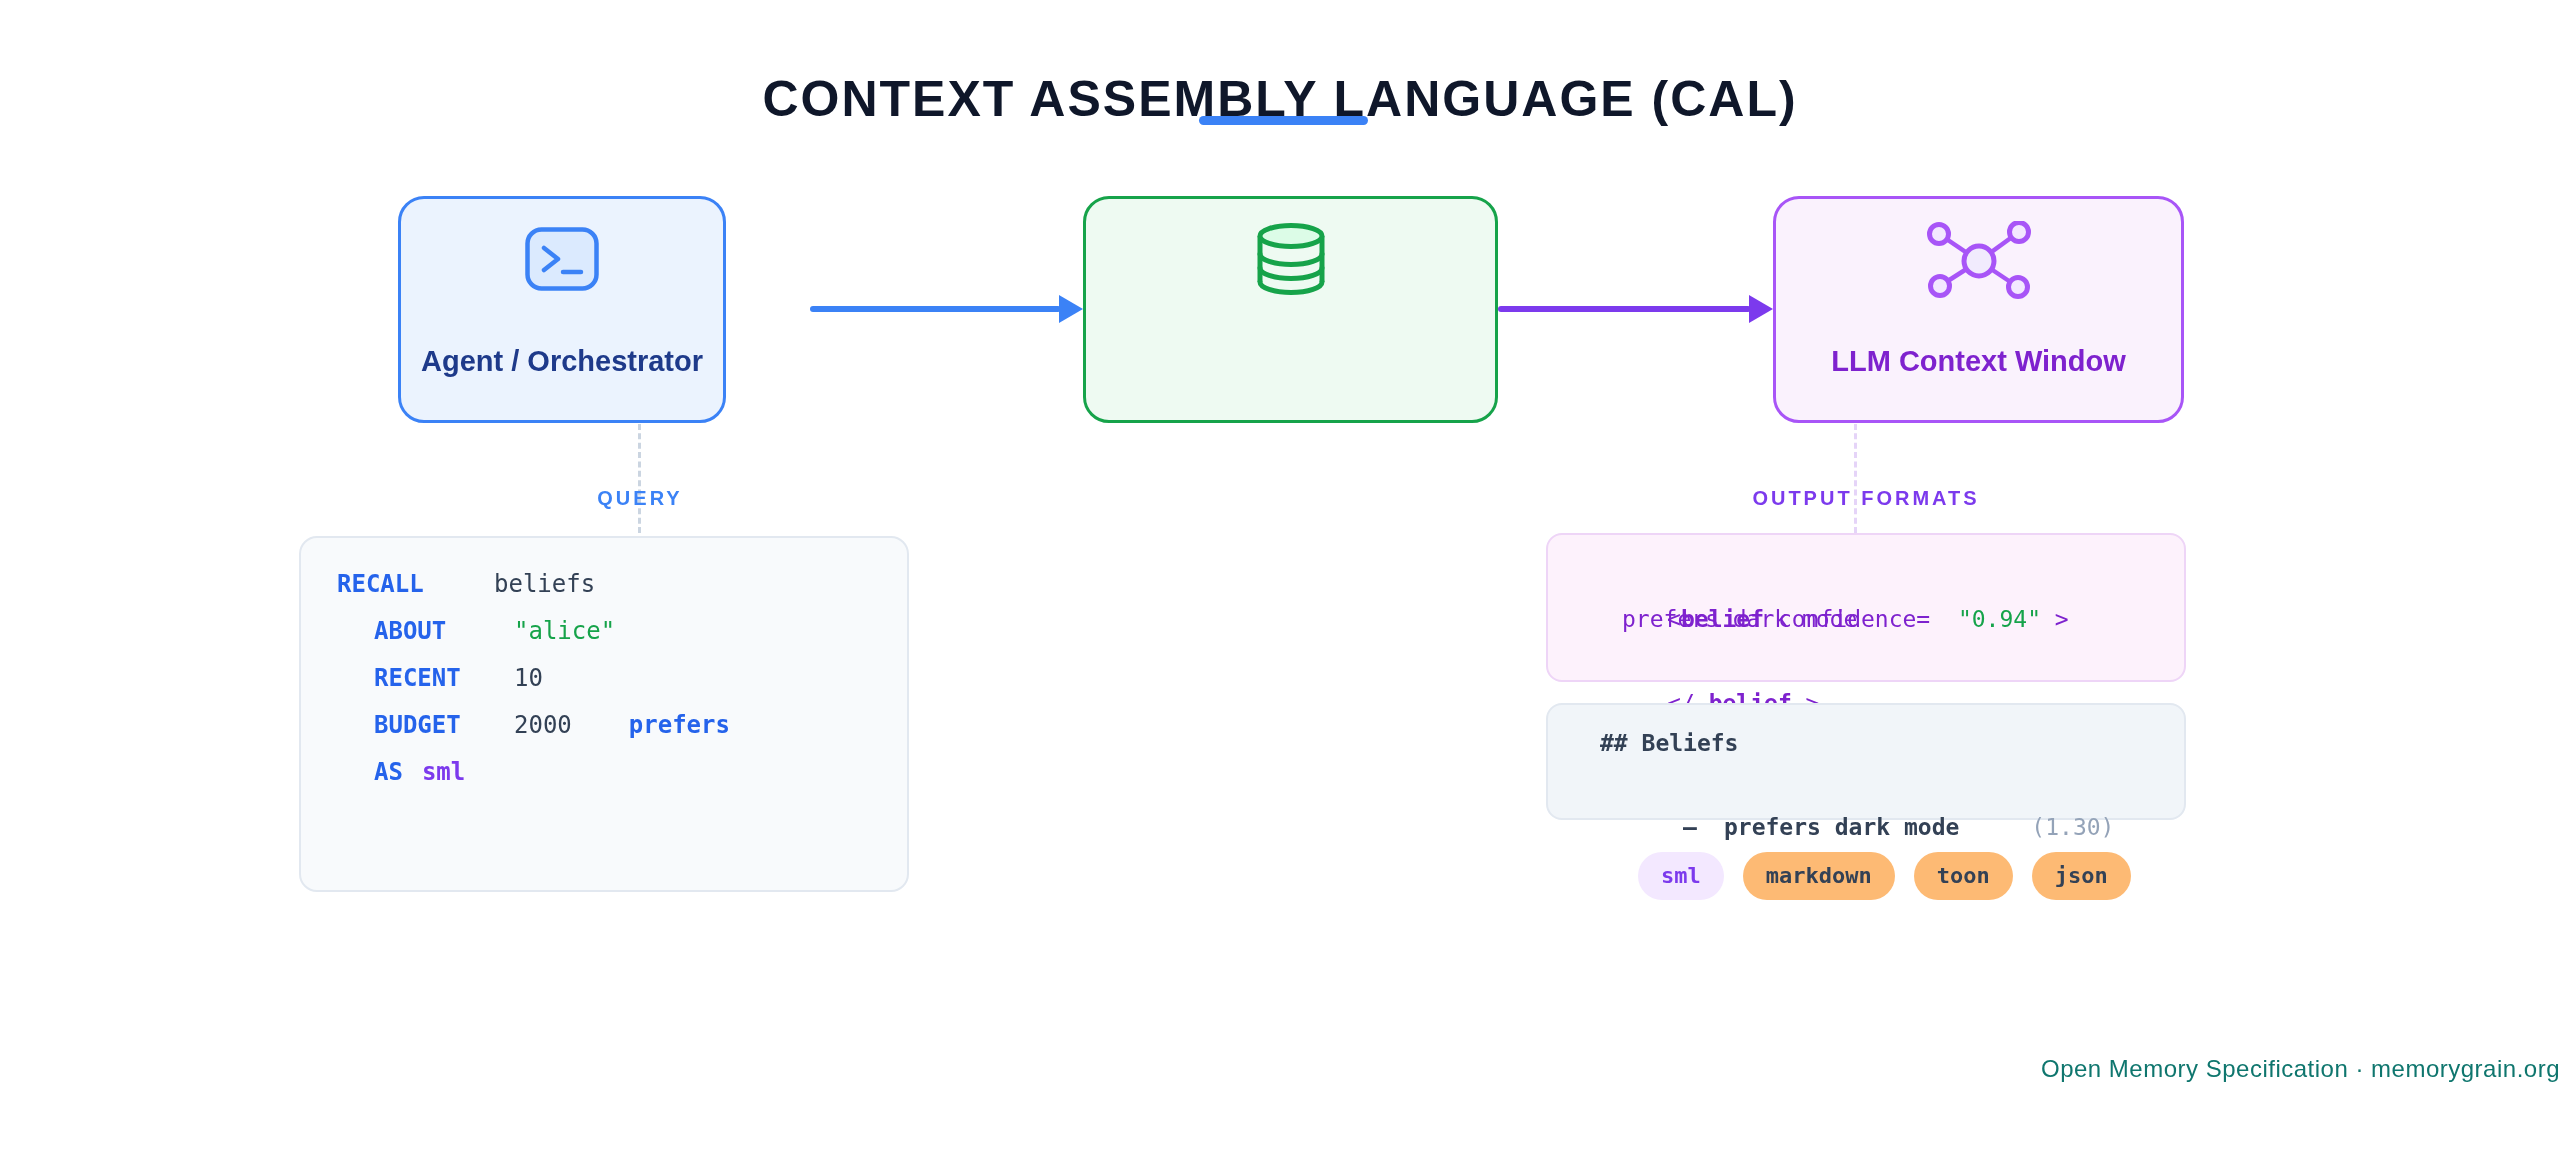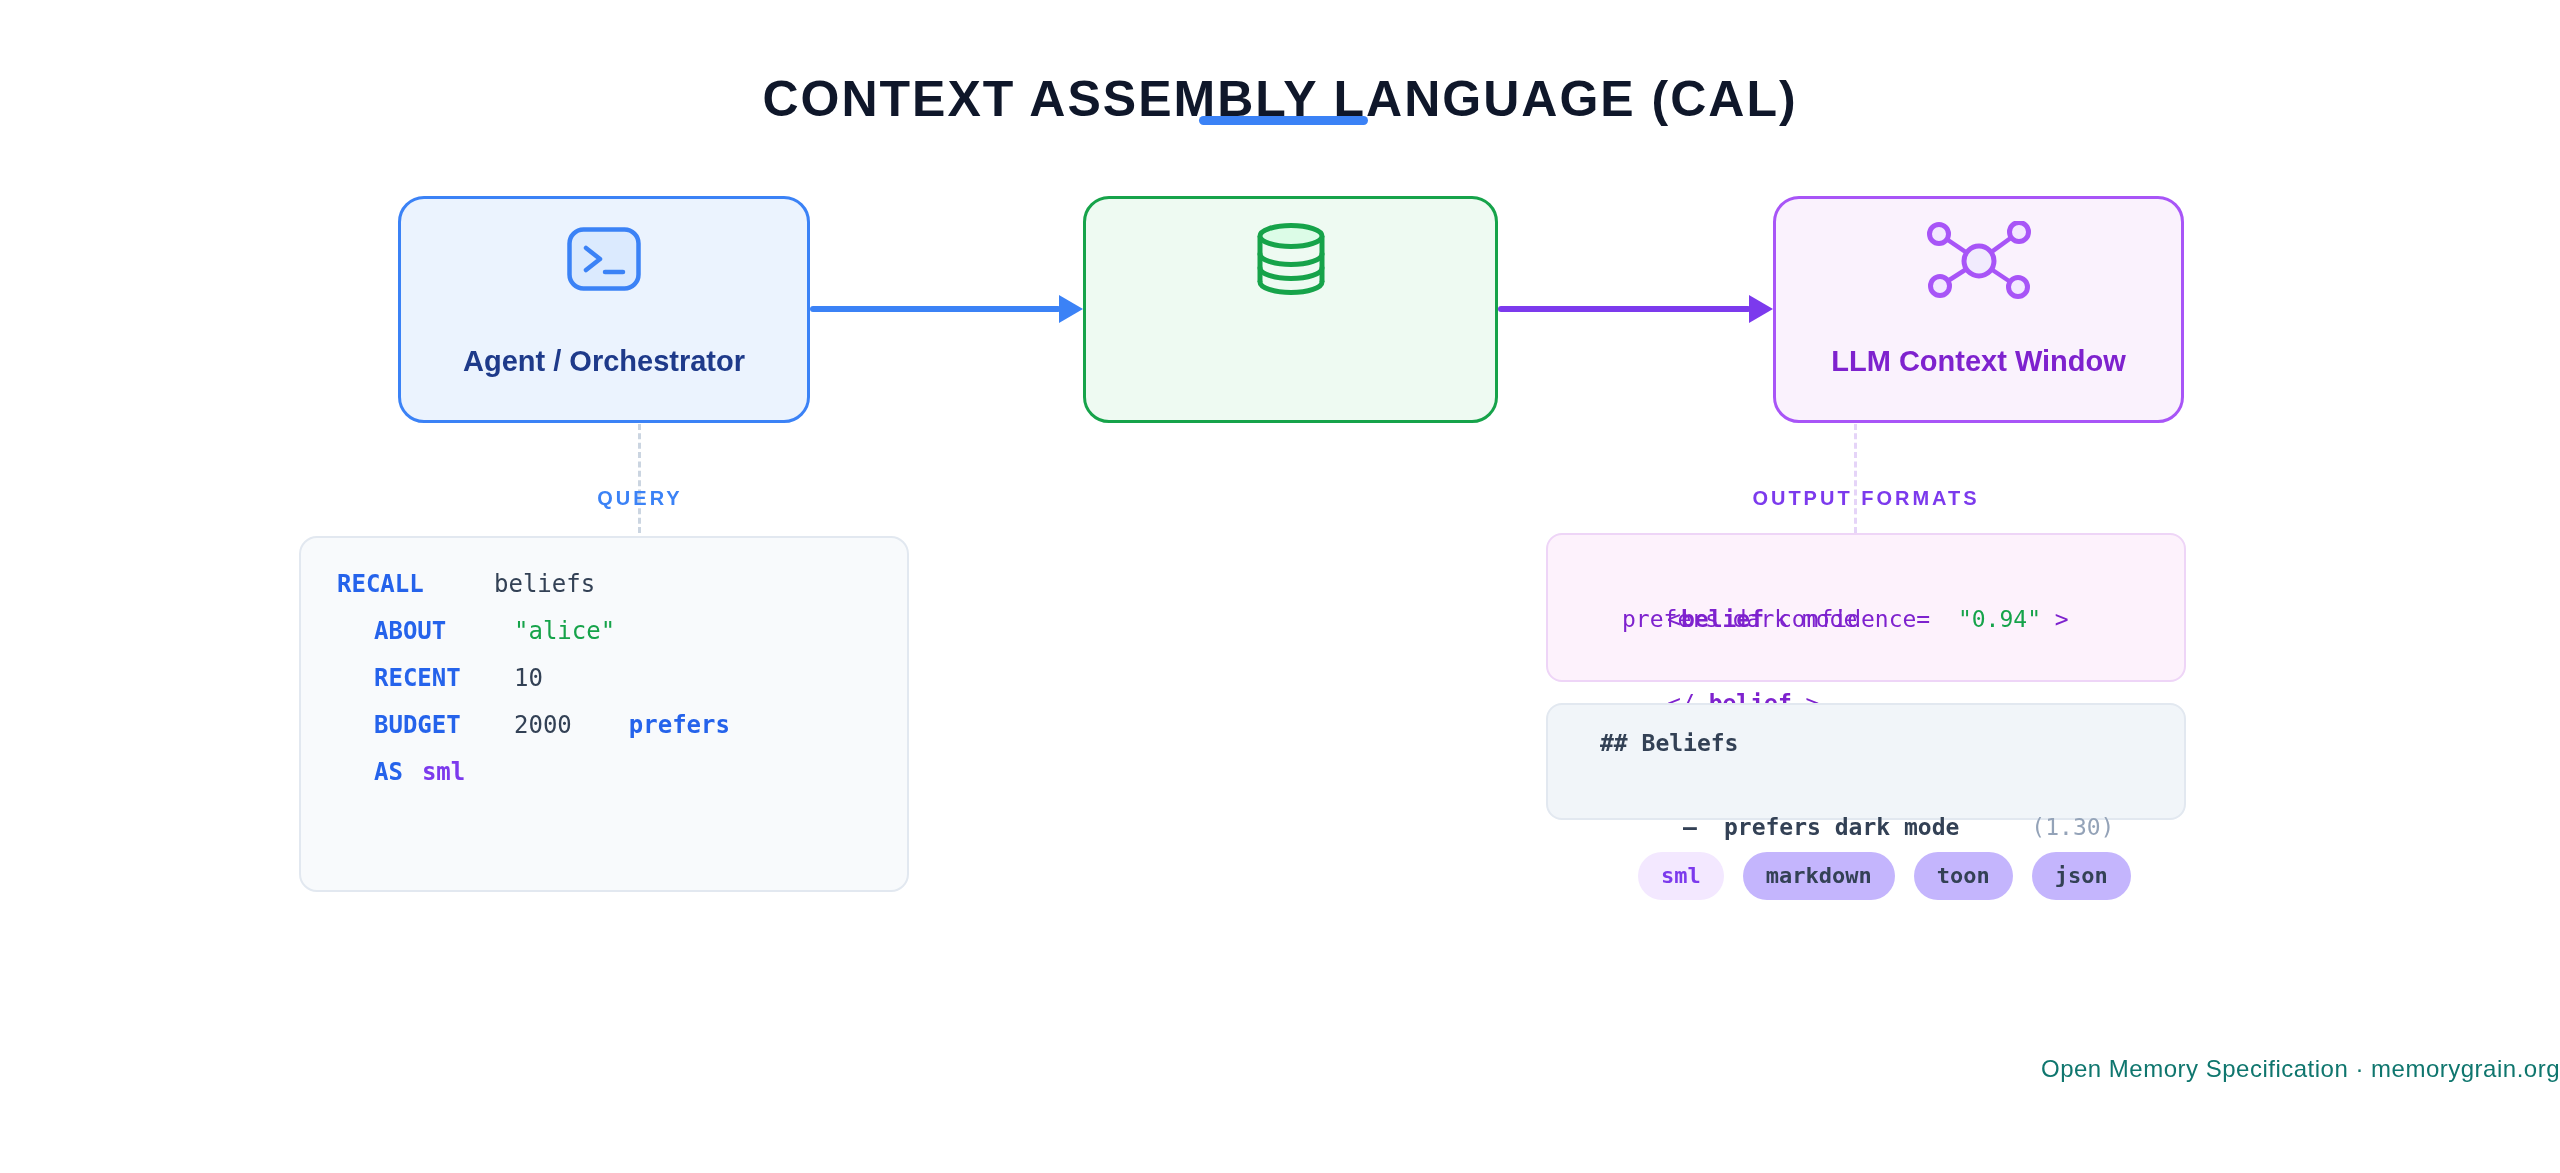--- a/index.html
+++ b/index.html
@@ -6,21 +6,21 @@
   html,body { width:2560px; height:1173px; background:#ffffff; overflow:hidden; }
   body { position:relative; font-family:"Liberation Sans", sans-serif; }
 
   .title { position:absolute; left:0; right:0; top:70px; text-align:center;
            font-size:50px; font-weight:bold; letter-spacing:2px; color:#0f172a; }
   .title-underline { position:absolute; left:1199px; top:116px; width:169px; height:9px;
            border-radius:5px; background:#3b82f6; }
 
   
   .node { position:absolute; top:196px; height:227px; border-radius:26px; border:3px solid; }
-  .node-agent { left:398px;  width:412px; border-color:#3b82f6; background:#ebf3fe; }
+  .node-agent { left:398px;  width:328px; border-color:#3b82f6; background:#ebf3fe; }
   .node-store { left:1083px; width:415px; border-color:#16a34a; background:#eefaf2; }
   .node-llm   { left:1773px; width:411px; border-color:#a855f7; background:#faf2fd;padding-left:19px; }
   .node-icon  { position:absolute; left:50%; transform:translateX(-50%); }
   .icon-terminal { top:28px; } .icon-db { top:24px; } .icon-net { top:22px; }
   .node-label { position:absolute; left:0; right:0; top:146px; text-align:center;
                 font-size:29px; font-weight:bold; }
   .node-agent .node-label { color:#1e3a8a; }
   .node-store .node-label { color:#166534; }
   .node-llm   .node-label { color:#7e22ce; }
 
@@ -71,21 +71,21 @@
               font-size:23px; color:#334155; }
   .m-line { height:42px; line-height:42px; white-space:pre; }
   .m-dash { font-weight:bold; margin-right:27px; }
   .m-text { font-weight:bold; }
   .m-muted { color:#94a3b8; margin-left:72px; }
 
   
   .pills { position:absolute; left:1638px; top:852px; display:flex; gap:19px; }
   .pill { height:48px; line-height:48px; padding:0 23px; border-radius:24px;
           font-family:"DejaVu Sans Mono", monospace; font-size:22px; font-weight:bold;
-          background:#c4b5fd; color:#334155; }
+          background:#fdba74; color:#334155; }
   .pill-active { background:#f3e8ff; color:#7c3aed; }
 
   .footer { position:absolute; left:0; right:0; top:1044px; text-align:right;
             font-size:24px; letter-spacing:0.5px; color:#0f766e;margin-top:11px; }
 </style>
 </head>
 <body>
 
 <div>
 

